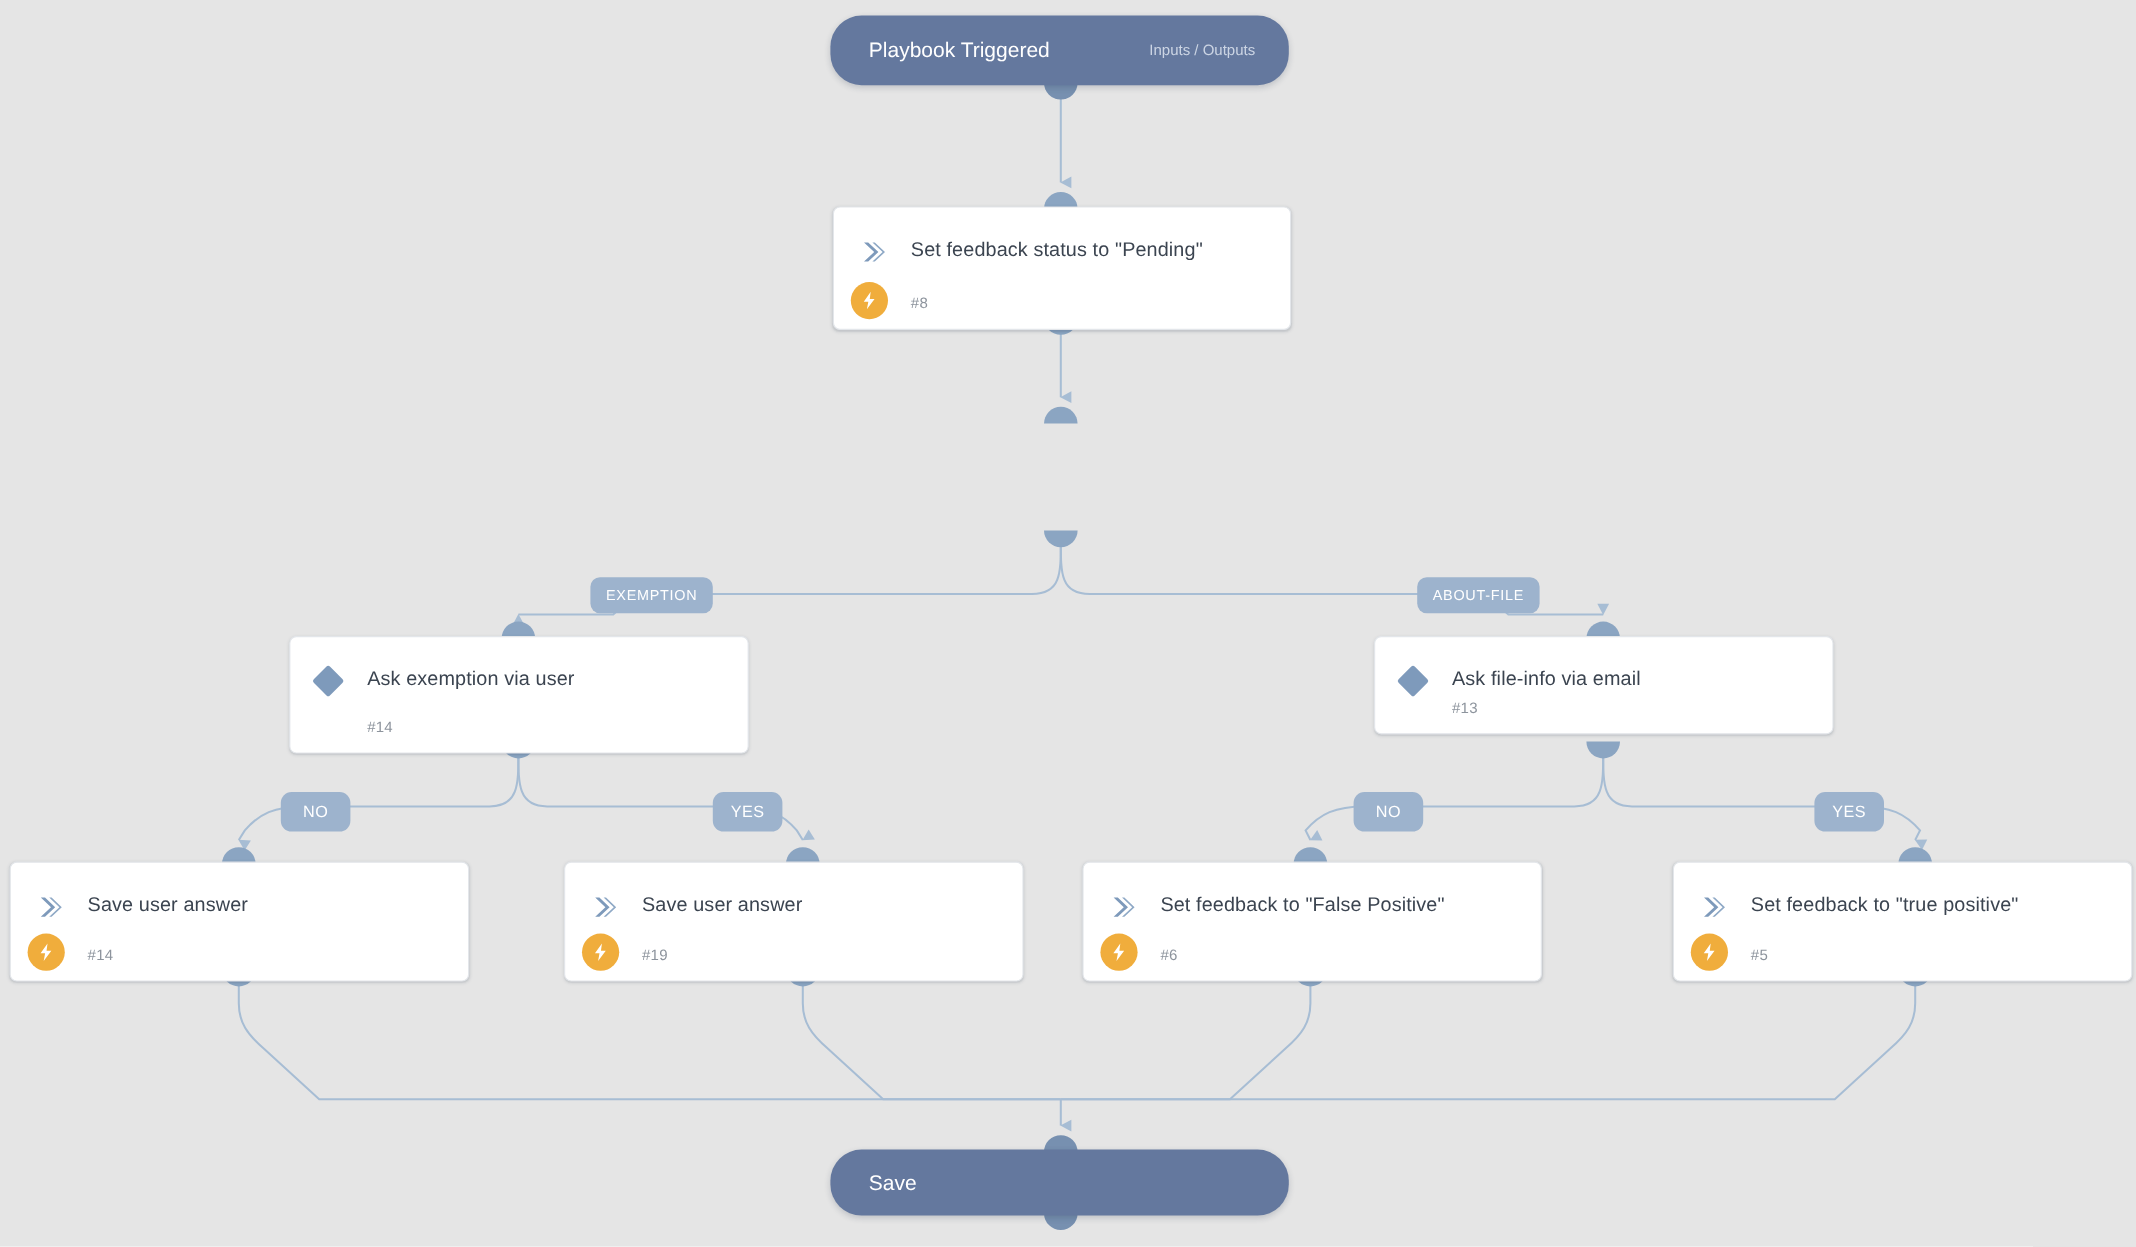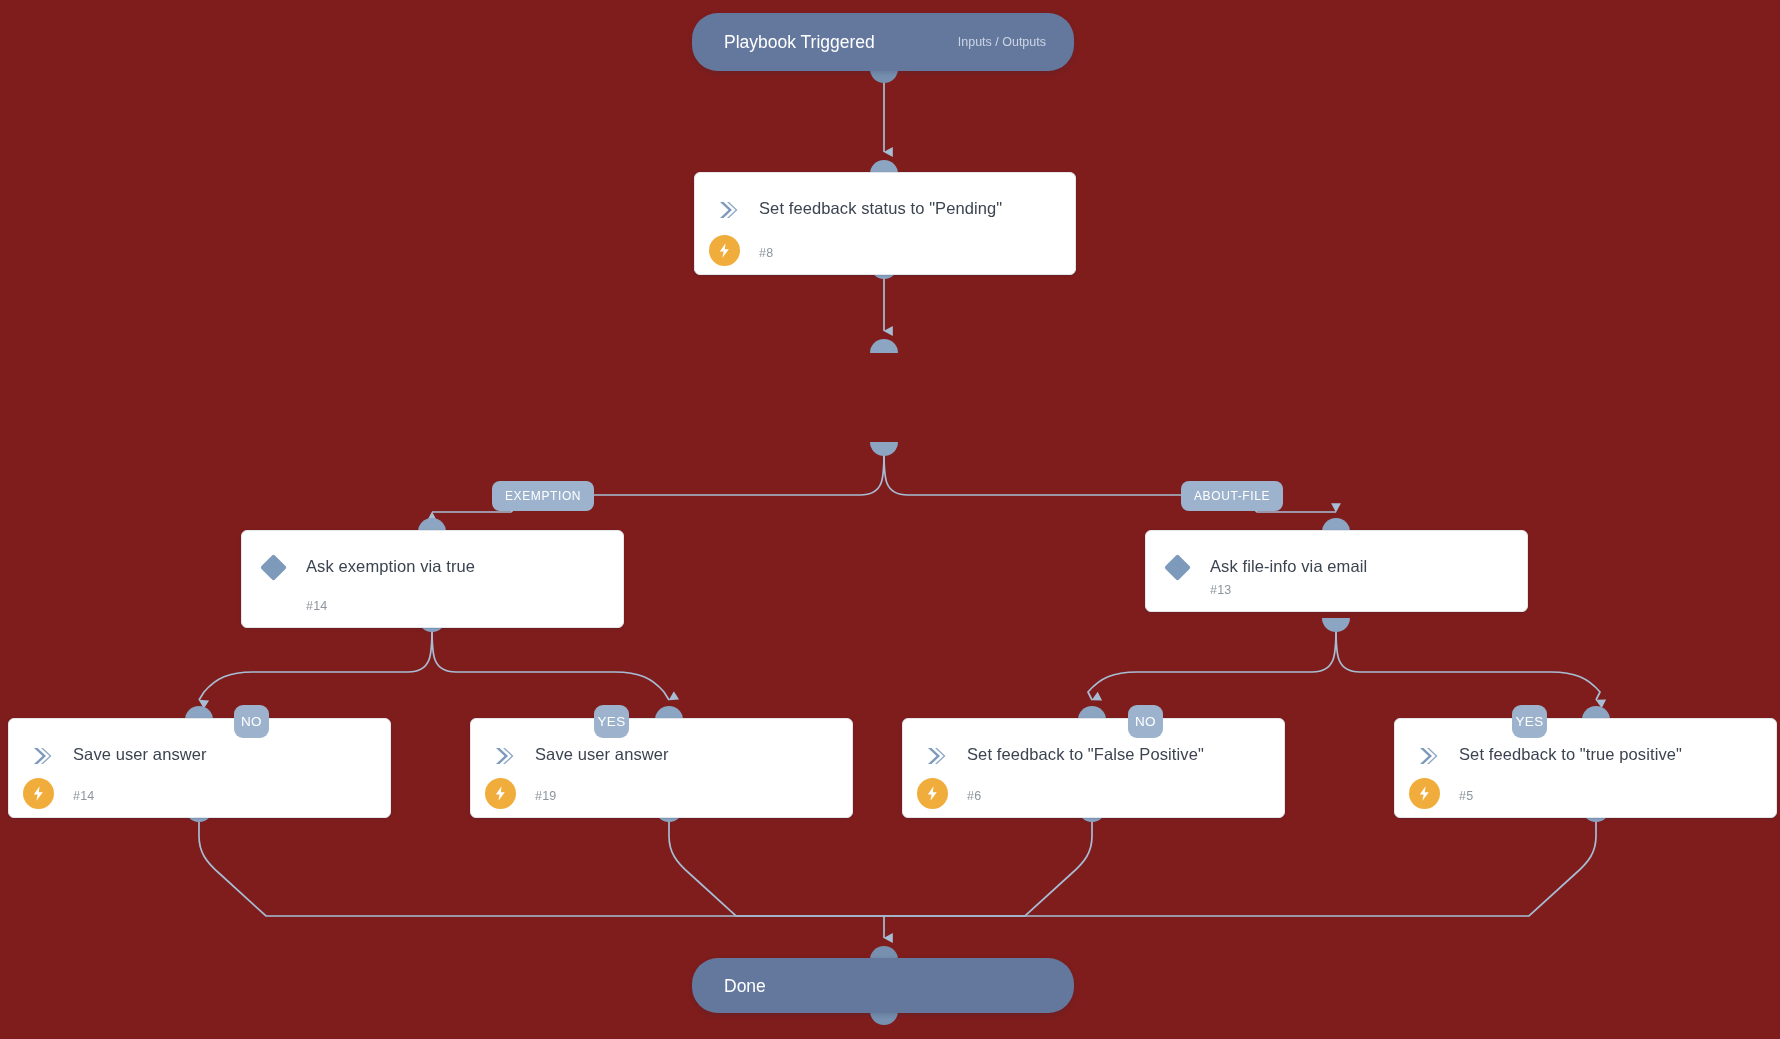--- a/index.html
+++ b/index.html
@@ -5,21 +5,21 @@
 <style>
   html,body{margin:0;padding:0;background:#ffffff;}
   body{
     font-family:"Liberation Sans","DejaVu Sans",sans-serif;
     -webkit-font-smoothing:antialiased;
   }
   #canvas{
     position:relative;
     width:1780px;
     height:1039px;
-    background:#7f1d1d;
+    background:#e5e5e5;
     overflow:hidden;
   }
   #edges{
     position:absolute;
     left:0; top:0;
     width:1780px;
     height:1039px;
     pointer-events:none;
   }
 
@@ -142,26 +142,25 @@
     white-space:nowrap;
   }
   .elabel.wide{
     height:30px;
     border-radius:8px;
     font-size:12px;
     letter-spacing:.6px;
     padding:0 13px;
   }
   .elabel.small{
-    width:35px;
+    width:58px;
     height:33px;
     border-radius:9px;
     font-size:13.5px;
     letter-spacing:.4px;
-    margin-top:45px;
   }
 </style>
 </head>
 <body>
 
 <div id="canvas">
 
   <svg id="edges" viewBox="0 0 1780 1039" width="1780" height="1039">
     <defs>
       <marker id="ah" markerWidth="12" markerHeight="11" refX="5.5" refY="9.4" orient="auto" markerUnits="userSpaceOnUse">
@@ -221,21 +220,21 @@
   <div class="elabel wide" style="left:492px; top:481px;">
     <span>EXEMPTION</span>
   </div>
   <div class="elabel wide" style="left:1181px; top:481px;">
     <span>ABOUT-FILE</span>
   </div>
 
   <div class="port in" style="left:418px; top:518px;"></div>
   <div class="node" style="left:241px; top:530px; width:383px; height:98px;">
     <span class="diamond"></span>
-    <span class="title">Ask exemption via true</span>
+    <span class="title">Ask exemption via user</span>
     <span class="refno">#14</span>
   </div>
   <div class="port out" style="left:418px; top:618px;"></div>
 
   <div class="port in" style="left:1322px; top:518px;"></div>
   <div class="node" style="left:1145px; top:530px; width:383px; height:82px;">
     <span class="diamond"></span>
     <span class="title">Ask file-info via email</span>
     <span class="refno">#13</span>
   </div>
@@ -321,17 +320,17 @@
       <svg width="17" height="17" viewBox="0 0 17 17">
         <path d="M9.6,1.2 L3.8,9.4 L7.6,9.4 L6.4,15.8 L12.8,7.2 L8.8,7.2 Z" fill="#ffffff"></path>
       </svg>
     </span>
     <span class="refno">#5</span>
   </div>
   <div class="port out" style="left:1582px; top:808px;"></div>
 
   <div class="port in dark" style="left:870px; top:946px;"></div>
   <div class="term" style="left:692px; top:958px; width:382px; height:55px;">
-    <span class="tlabel">Done</span>
+    <span class="tlabel">Save</span>
   </div>
   <div class="port out dark" style="left:870px; top:1011px;"></div>
 
 </div>
 
 </body></html>

